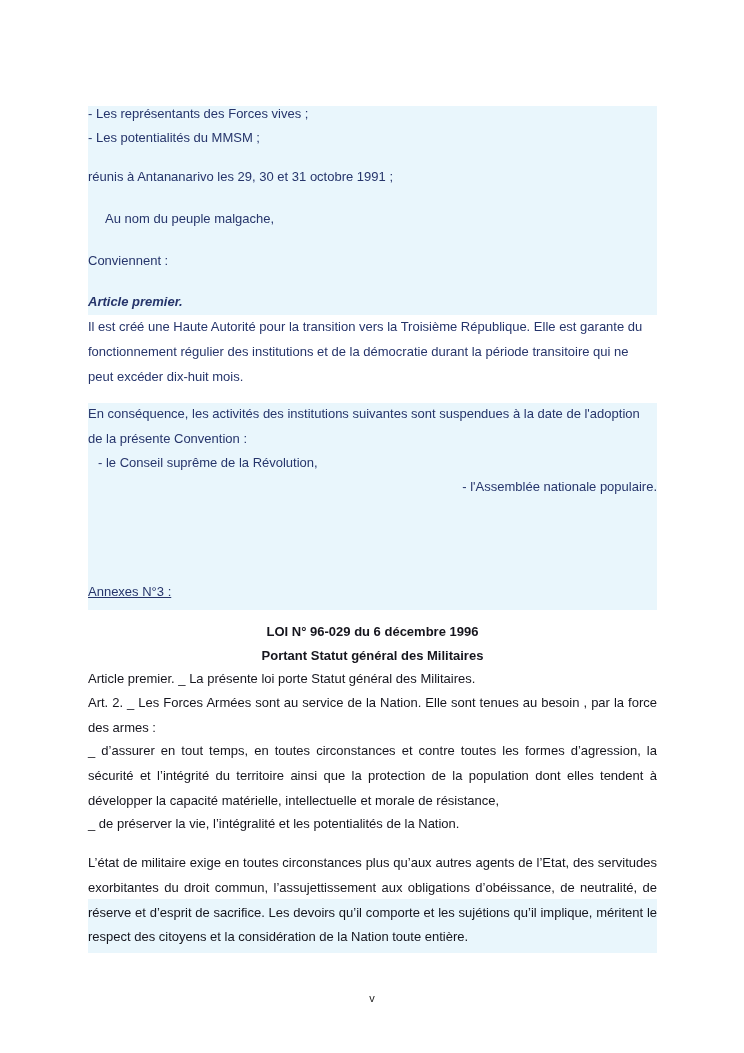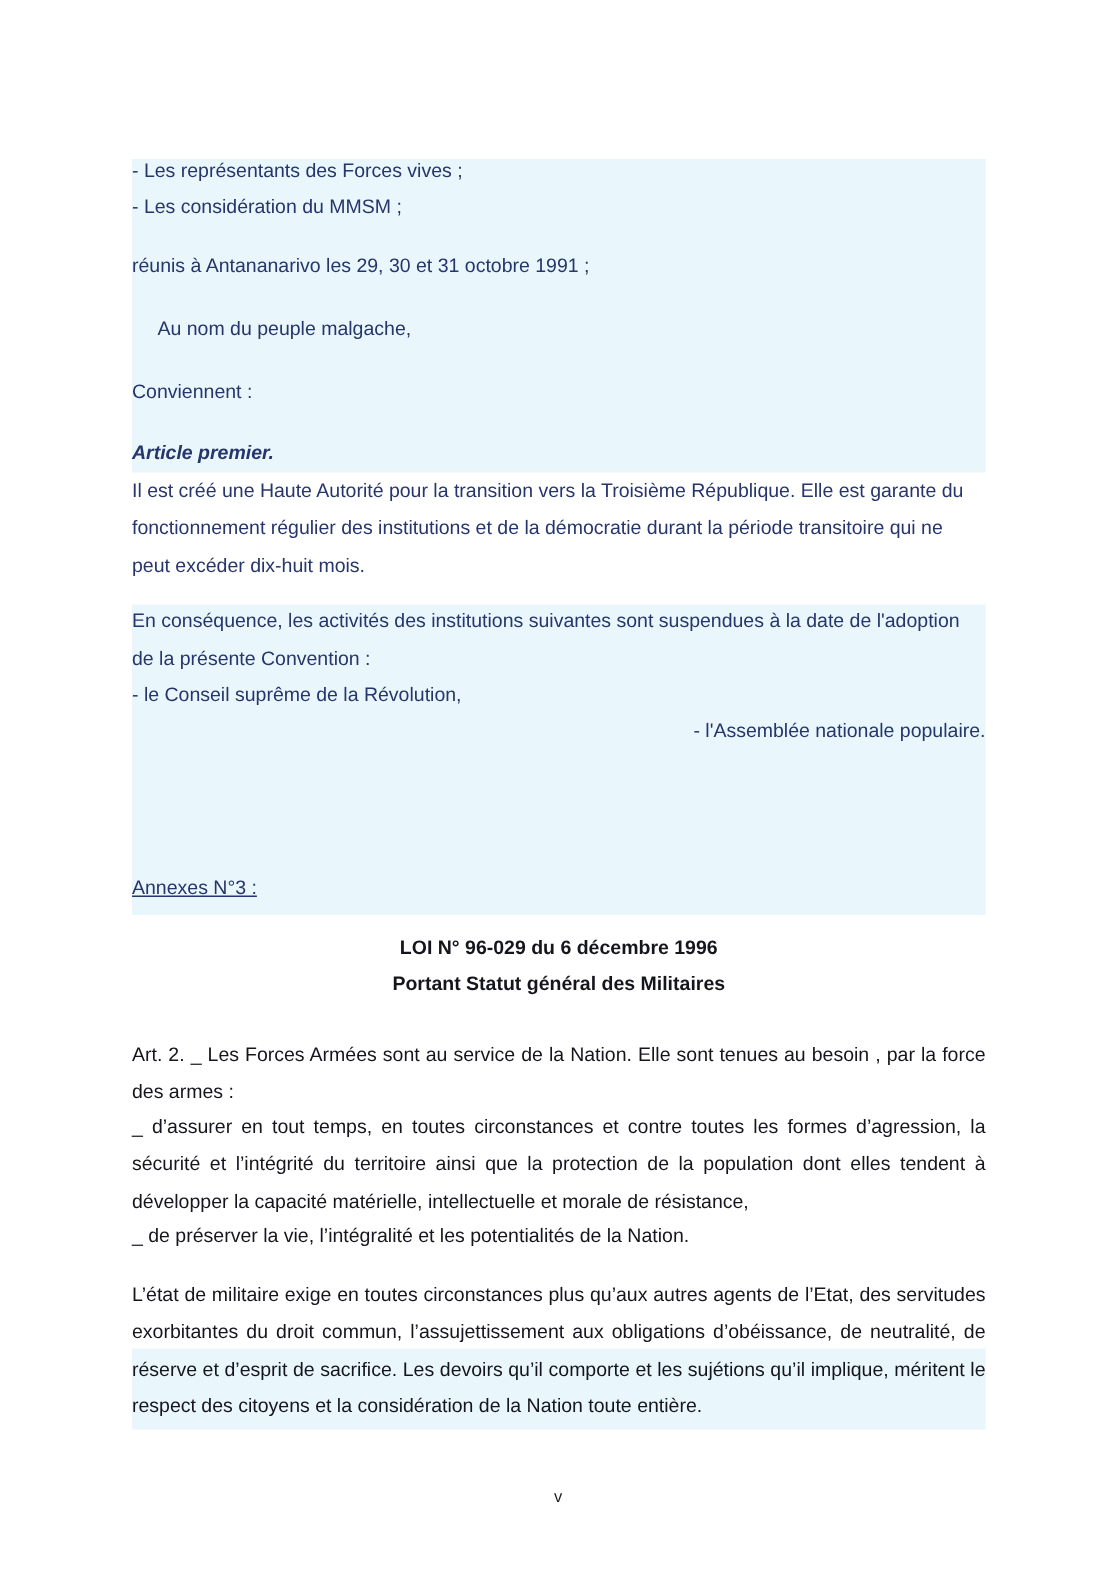--- a/index.html
+++ b/index.html
@@ -45,33 +45,34 @@
 </head>
 <body>
 
 <div id="page">
 
   <div class="hl" style="top:86px;height:209px;"></div>
   <div class="hl" style="top:383px;height:207px;"></div>
   <div class="hl" style="top:879px;height:54px;"></div>
 
   <div class="blk" style="top:82px;">- Les représentants des Forces vives ;</div>
-  <div class="blk" style="top:106px;">- Les considération du MMSM ;</div>
+  <div class="blk" style="top:106px;">- Les potentialités du MMSM ;</div>
   <div class="blk" style="top:145px;">réunis à Antananarivo les 29, 30 et 31 octobre 1991 ;</div>
   <div class="blk" style="top:187px;padding-left:17px;">Au nom du peuple malgache,</div>
   <div class="blk" style="top:229px;">Conviennent :</div>
   <div class="blk bolditalic" style="top:270px;">Article premier.</div>
   <div class="blk" style="top:295px;">Il est créé une Haute Autorité pour la transition vers la Troisième République. Elle est garante du fonctionnement régulier des institutions et de la démocratie durant la période transitoire qui ne peut excéder dix-huit mois.</div>
   <div class="blk" style="top:382px;">En conséquence, les activités des institutions suivantes sont suspendues à la date de l'adoption de la présente Convention :</div>
-  <div class="blk" style="top:431px;">- le Conseil suprême de la Révolution,</div>
+  <div class="blk" style="top:431px;padding-left:10px;">- le Conseil suprême de la Révolution,</div>
   <div class="blk" style="top:455px;text-align:right;">- l'Assemblée nationale populaire.</div>
   <div class="blk underline" style="top:560px;">Annexes N°3 :</div>
 
   <div class="blk law bold center" style="top:600px;">LOI N° 96-029 du 6 décembre 1996</div>
   <div class="blk law bold center" style="top:624px;">Portant Statut général des Militaires</div>
+  <div class="blk law" style="top:647px;">Article premier. _ La présente loi porte Statut général des Militaires.</div>
   <div class="blk law justify" style="top:671px;">Art. 2. _ Les Forces Armées sont au service de la Nation. Elle sont tenues au besoin , par la force des armes :</div>
   <div class="blk law justify" style="top:719px;">_ d’assurer en tout temps, en toutes circonstances et contre toutes les formes d’agression, la sécurité et l’intégrité du territoire ainsi que la protection de la population dont elles tendent à développer la capacité matérielle, intellectuelle et morale de résistance,</div>
   <div class="blk law" style="top:792px;">_ de préserver la vie, l’intégralité et les potentialités de la Nation.</div>
   <div class="blk law justify" style="top:831px;">L’état de militaire exige en toutes circonstances plus qu’aux autres agents de l’Etat, des servitudes exorbitantes du droit commun, l’assujettissement aux obligations d’obéissance, de neutralité, de réserve et d’esprit de sacrifice. Les devoirs qu’il comporte et les sujétions qu’il implique, méritent le respect des citoyens et la considération de la Nation toute entière.</div>
 
   <div class="footer" style="top:971px;">v</div>
 
 </div>
 
 </body></html>

